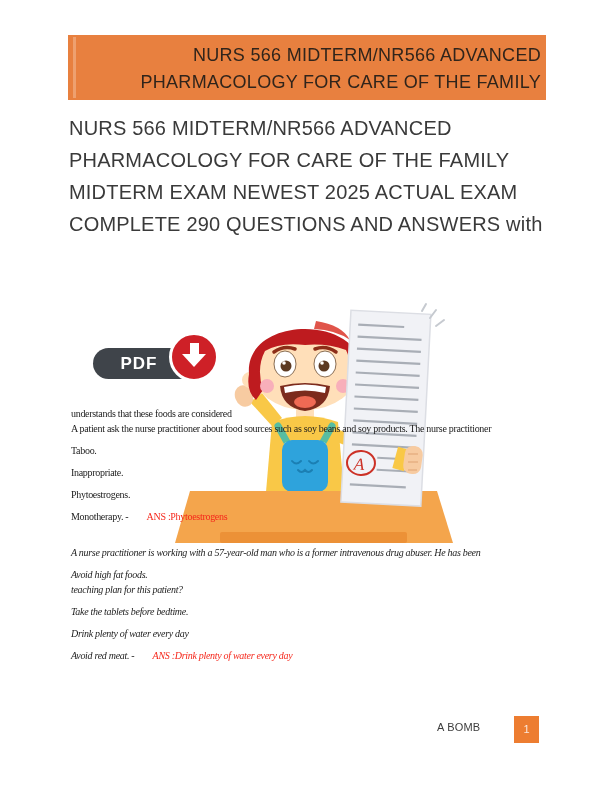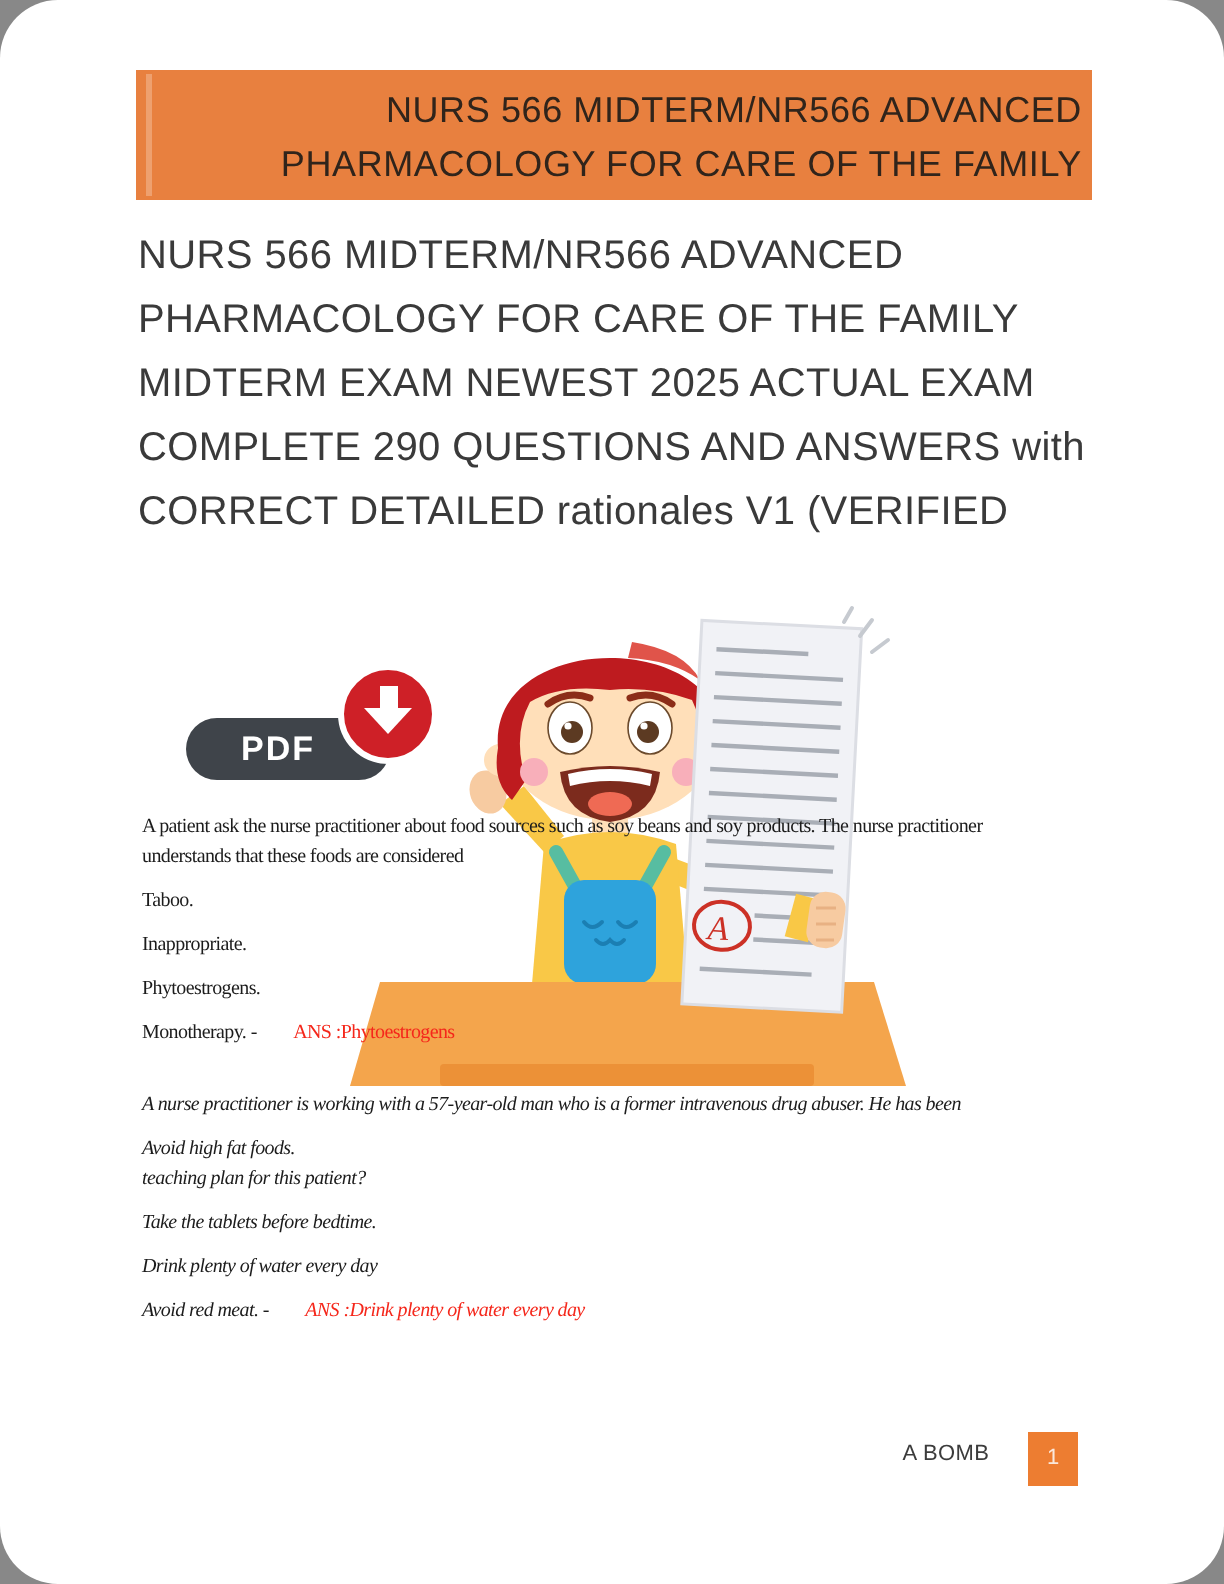--- a/index.html
+++ b/index.html
@@ -1,30 +1,30 @@
 <!DOCTYPE html>
 <html><head>
 <meta charset="utf-8">
 <style>
   html,body{margin:0;padding:0;background:#888;}
   .page{position:relative;width:612px;height:792px;background:#ffffff;margin:0 auto;
-        overflow:hidden;font-family:"Liberation Sans",sans-serif;border-radius:29px;}
+        overflow:hidden;font-family:"Liberation Sans",sans-serif;}
   
   .title-box{position:absolute;left:68px;top:35px;width:478px;height:65px;
              background:#E8803F;box-sizing:border-box;padding:7px 5px 0 0;
              text-align:right;color:#30241B;font-size:18px;line-height:27px;
              letter-spacing:.3px;}
   .title-box .stripe{position:absolute;left:5px;top:2px;bottom:2px;width:3px;
              background:rgba(255,255,255,.25);}
   
   .heading{position:absolute;left:69px;top:112px;width:484px;
            font-size:20px;line-height:32px;color:#3A3A3A;letter-spacing:.2px;}
   
   .pdf-badge{position:absolute;left:93px;top:331px;width:140px;height:54px;z-index:3;}
-  .pdf-pill{position:absolute;left:0;top:28px;width:102px;height:31px;
+  .pdf-pill{position:absolute;left:0;top:17px;width:102px;height:31px;
             border-radius:16px;background:#3F444A;color:#fff;font-weight:bold;
             font-size:17px;letter-spacing:1px;line-height:31px;text-align:center;
             padding-right:10px;box-sizing:border-box;}
   .pdf-circle{position:absolute;left:76px;top:1px;width:44px;height:44px;border-radius:50%;
               background:#CE2027;border:3px solid #fff;}
   .pdf-arrow-stem{position:absolute;left:50%;top:8px;width:9px;height:12px;
               margin-left:-4.5px;background:#fff;}
   .pdf-arrow-head{position:absolute;left:50%;top:19px;margin-left:-12px;width:0;height:0;
               border-left:12px solid transparent;border-right:12px solid transparent;
               border-top:13px solid #fff;}
@@ -32,42 +32,41 @@
   .illus{position:absolute;left:168px;top:296px;width:292px;height:252px;z-index:1;}
   
   .qa{position:absolute;left:71px;top:406px;width:478px;z-index:5;
       font-family:"Liberation Serif",serif;font-size:10px;letter-spacing:-0.3px;
       color:#1C1C1C;}
   .qline{line-height:15px;white-space:nowrap;}
   .opt{margin-top:7px;}
   .q2{margin-top:21px;font-style:italic;}
   .ans{color:#F5271B;margin-left:16px;}
   
-  .footer-label{position:absolute;left:437px;top:721px;width:72px;text-align:center;
+  .footer-label{position:absolute;left:437px;top:721px;width:72px;text-align:left;
       font-size:11px;color:#3C3C3C;letter-spacing:.2px;}
   .page-num{position:absolute;left:514px;top:716px;width:25px;height:27px;
       background:#ED7D31;color:#FAE8DC;font-size:11px;line-height:27px;text-align:center;}
 </style>
 </head>
 <body>
 
 <div class="page">
 
   <div class="title-box">
     <div class="stripe"></div>
     <div>NURS 566 MIDTERM/NR566 ADVANCED</div>
     <div>PHARMACOLOGY FOR CARE OF THE FAMILY</div>
   </div>
 
   <div class="heading">
     <div>NURS 566 MIDTERM/NR566 ADVANCED</div>
     <div>PHARMACOLOGY FOR CARE OF THE FAMILY</div>
     <div>MIDTERM EXAM NEWEST 2025 ACTUAL EXAM</div>
     <div>COMPLETE 290 QUESTIONS AND ANSWERS with</div>
-    <div>CORRECT DETAILED rationales V1 (VERIFIED</div>
   </div>
 
   <div class="pdf-badge">
     <div class="pdf-pill">PDF</div>
     <div class="pdf-circle">
       <div class="pdf-arrow-stem"></div>
       <div class="pdf-arrow-head"></div>
     </div>
   </div>
 
@@ -146,22 +145,22 @@
 
     <g stroke="#C6CAD0" stroke-width="2" stroke-linecap="round">
       <line x1="268" y1="14" x2="262" y2="22"></line>
       <line x1="276" y1="24" x2="268" y2="30"></line>
       <line x1="258" y1="8" x2="254" y2="15"></line>
     </g>
   </svg>
 
   <div class="qa">
     <div>
+      <div class="qline">understands that these foods are considered</div>
       <div class="qline">A patient ask the nurse practitioner about food sources such as soy beans and soy products. The nurse practitioner</div>
-      <div class="qline">understands that these foods are considered</div>
       <div class="qline opt">Taboo.</div>
       <div class="qline opt">Inappropriate.</div>
       <div class="qline opt">Phytoestrogens.</div>
       <div class="qline opt"><span>Monotherapy.</span><span> - </span><span class="ans">ANS :Phytoestrogens</span></div>
     </div>
     <div class="q2">
       <div class="qline">A nurse practitioner is working with a 57-year-old man who is a former intravenous drug abuser. He has been</div>
       <div class="qline opt">Avoid high fat foods.</div>
       <div class="qline">teaching plan for this patient?</div>
       <div class="qline opt">Take the tablets before bedtime.</div>

